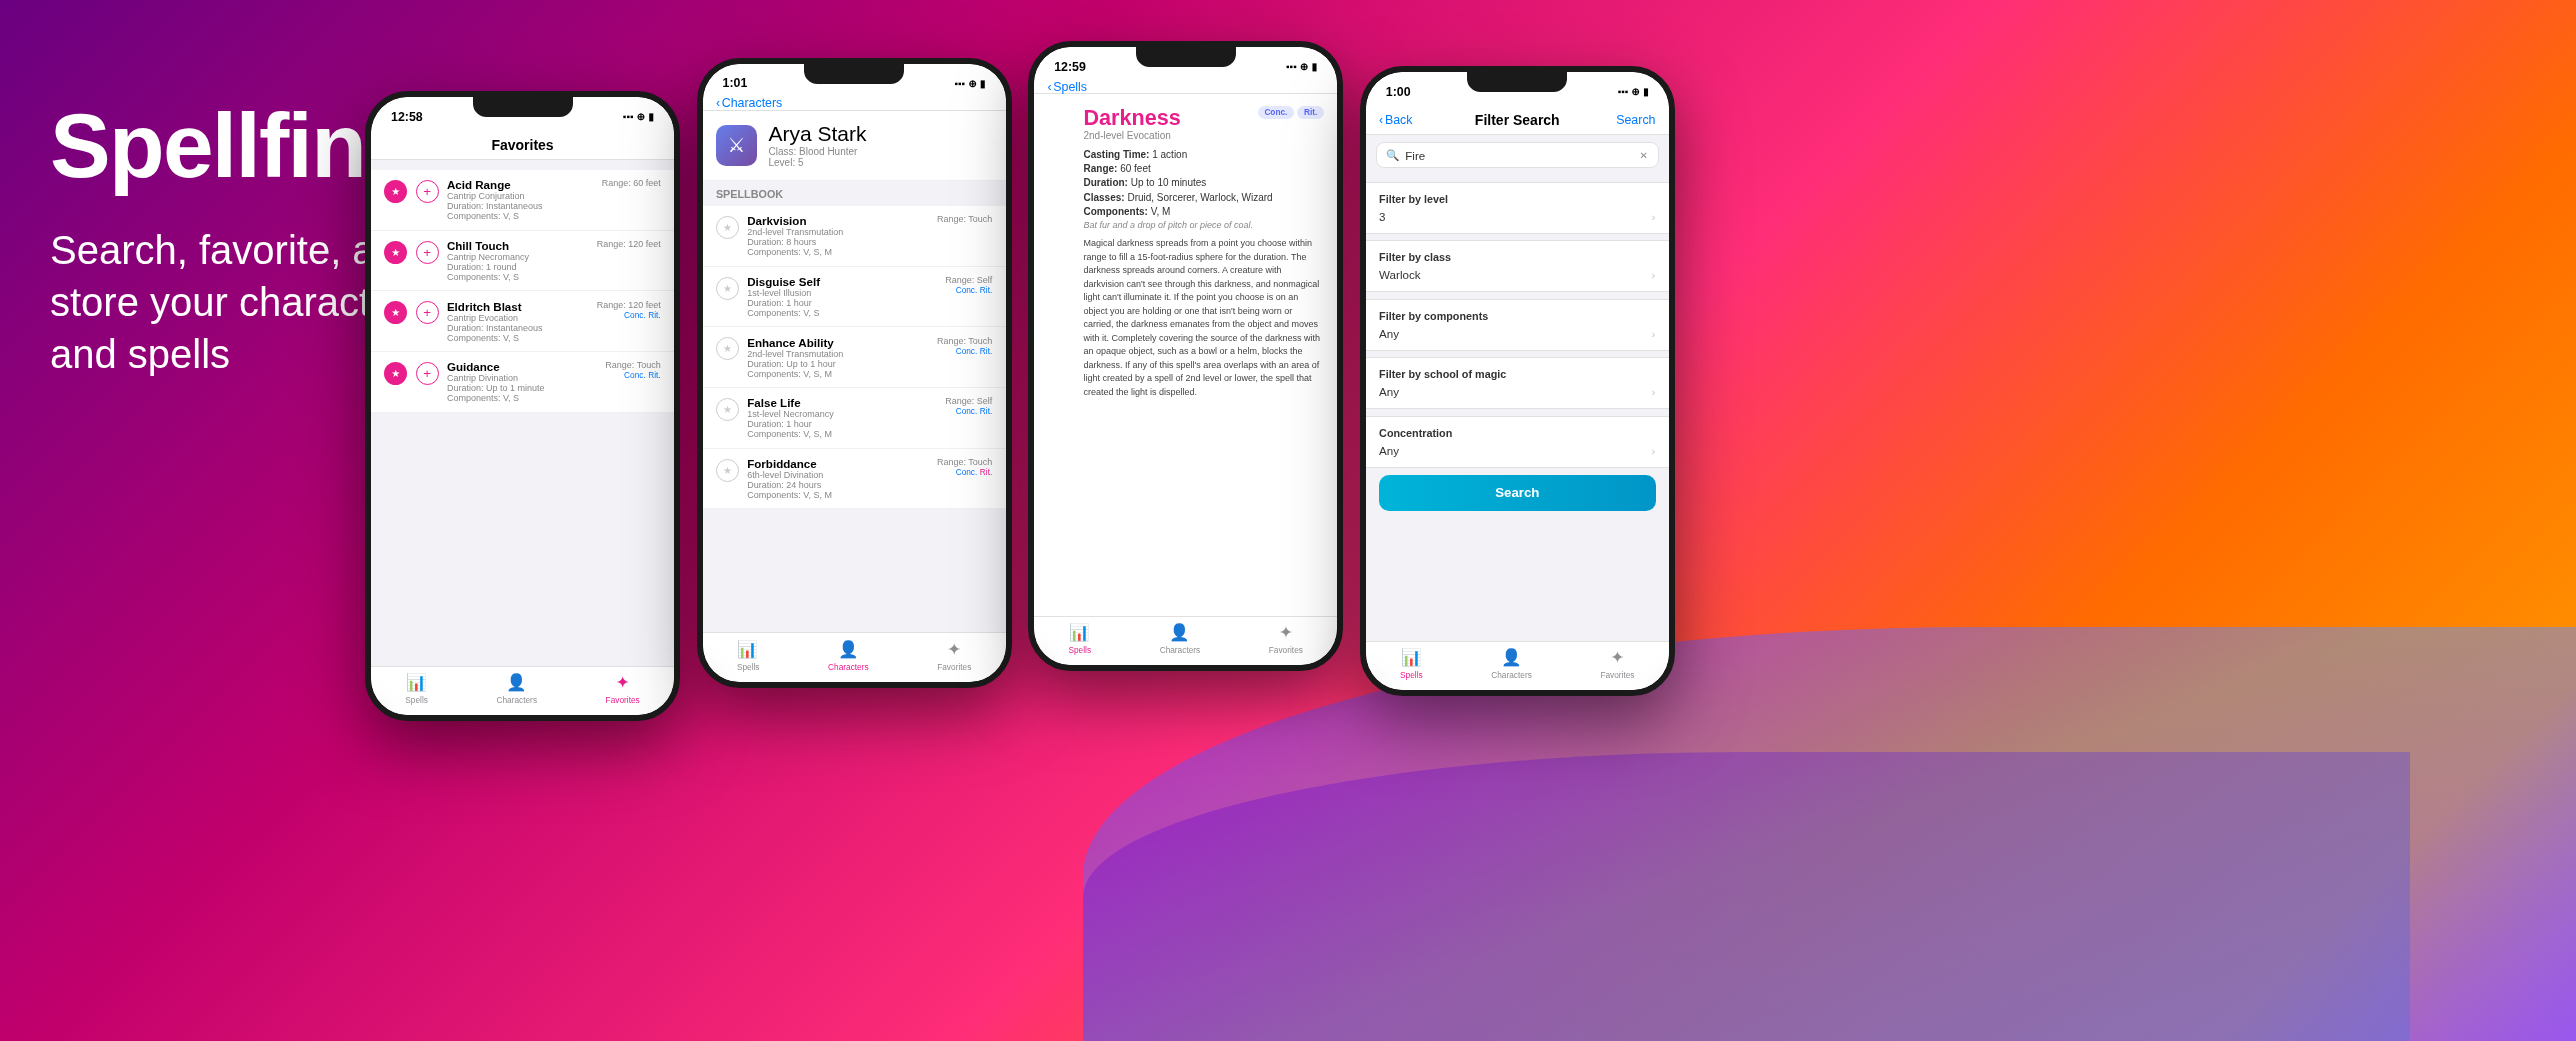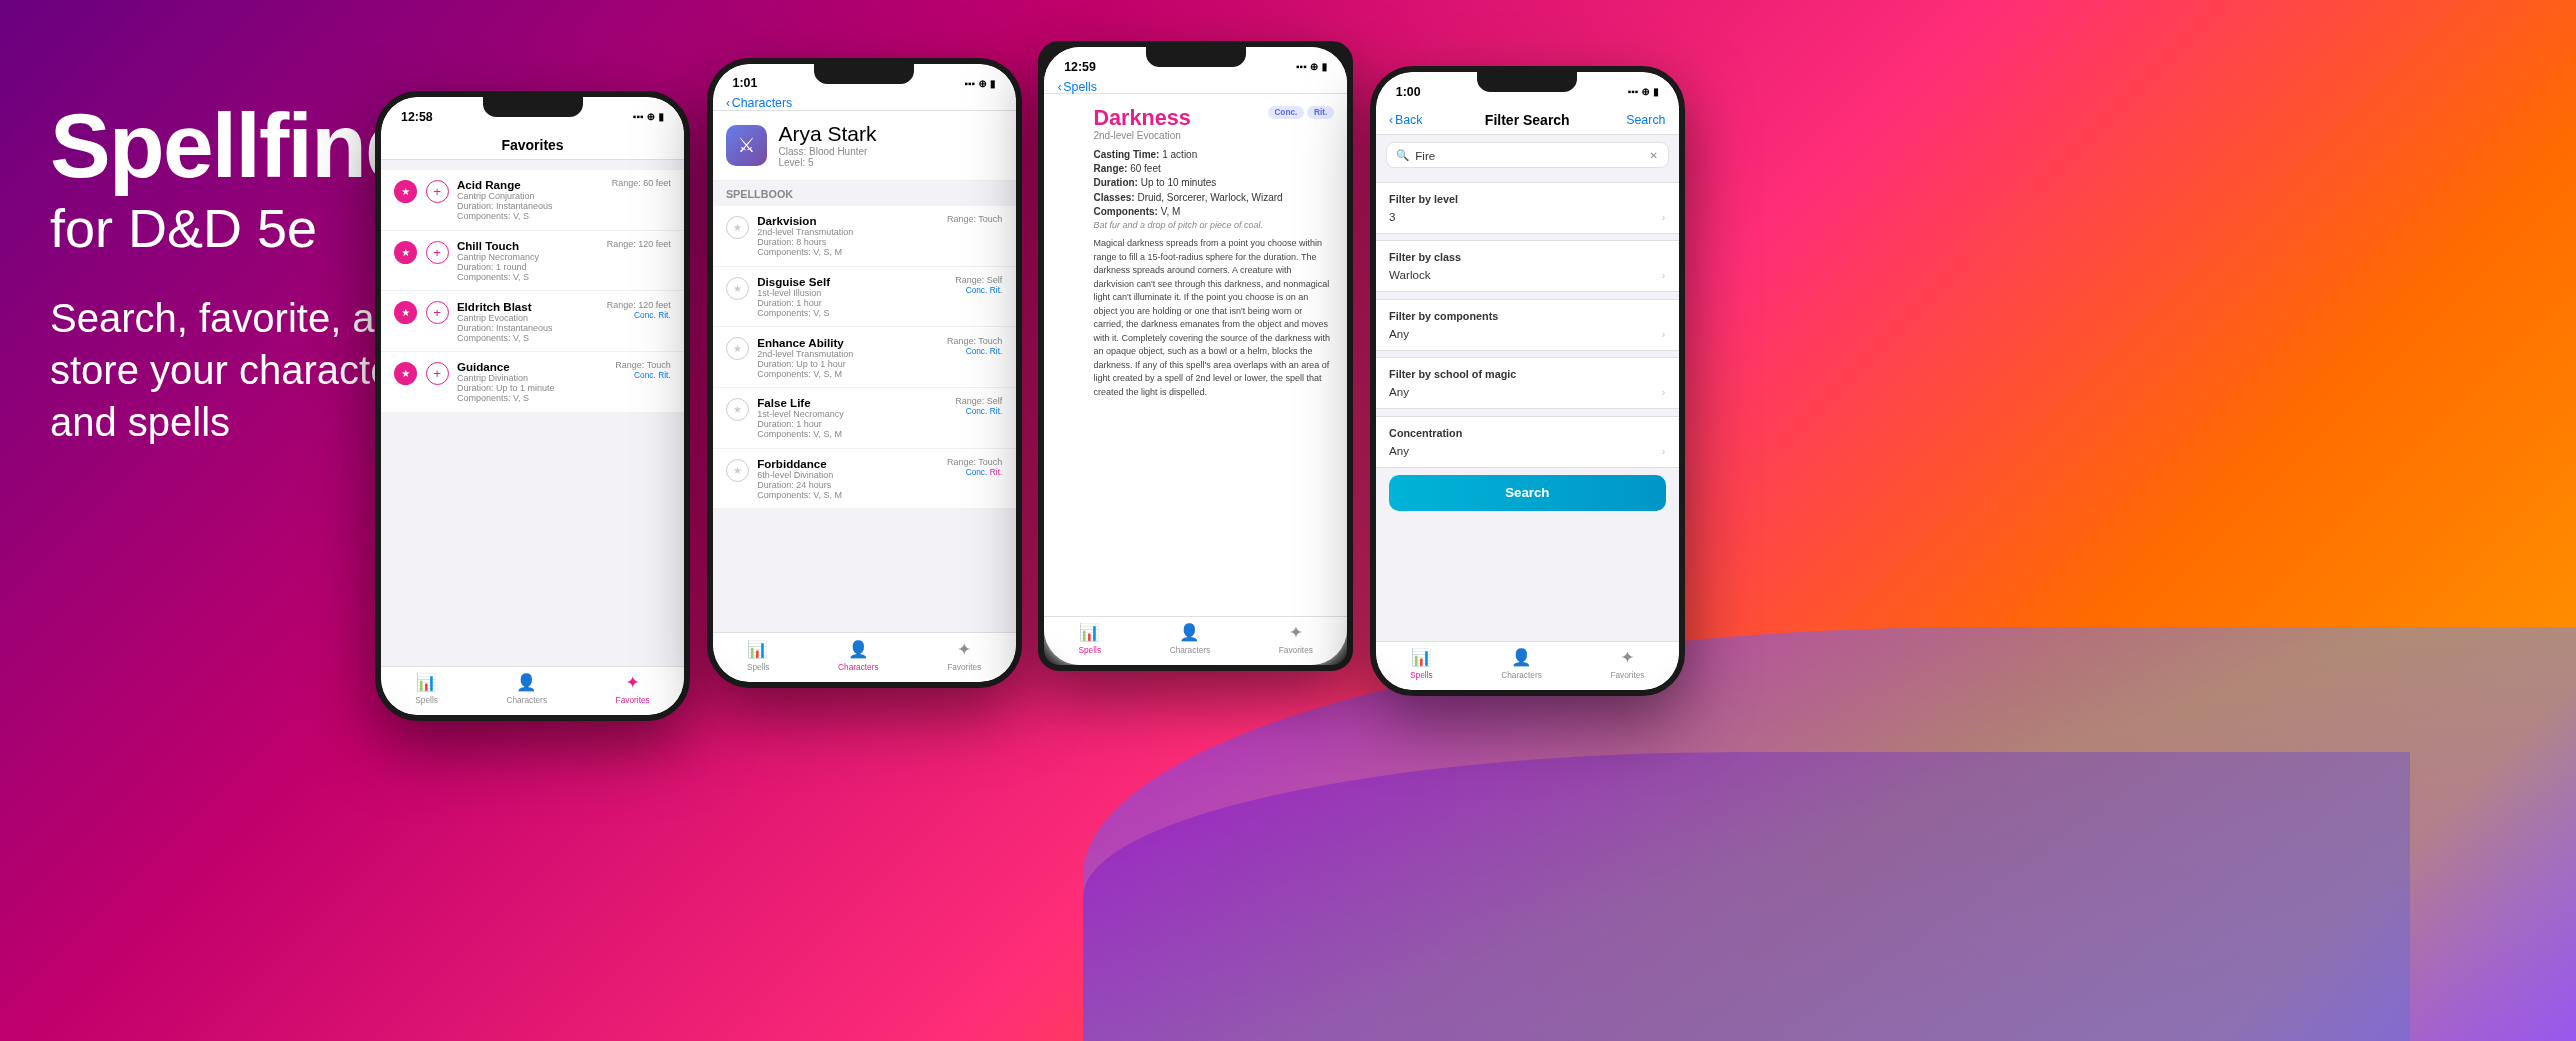--- a/index.html
+++ b/index.html
@@ -80,23 +80,23 @@
       width: 315px;
       height: 630px;
       background: #1a1a1a;
       border-radius: 43px;
       border: 6.6px solid #1a1a1a;
       position: relative;
       box-shadow: 0 25px 66px rgba(0,0,0,0.5);
       overflow: hidden;
       margin-top: 16.6px;
     }
-    .phone:first-child { margin-top: 50px; margin-left: 10px; }
+    .phone:first-child { margin-top: 50px; }
     .phone:nth-child(2) { margin-top: 16.6px; }
-    .phone:nth-child(3) { margin-top: 0px; border-radius: 21px; }
+    .phone:nth-child(3) { margin-top: 0px; }
     .phone:nth-child(4) { margin-top: 25px; }
 
     .phone-inner {
       width: 100%;
       height: 100%;
       background: #f2f2f7;
       border-radius: 36px;
       overflow: hidden;
       display: flex;
       flex-direction: column;
@@ -331,21 +331,20 @@
     }
   </style>
 </head>
 <body>
 
 <div class="bg-wave"></div>
 <div class="bg-wave2"></div>
 
 <div class="hero-text">
   <div class="hero-title">Spellfinder</div>
-  <div class="hero-subtitle">for D&amp;D 5e</div>
   <div class="hero-desc">Search, favorite, and store your characters and spells</div>
 </div>
 
 <div class="phones-container">
 
   <div class="phone">
     <div class="notch"></div>
     <div class="phone-inner">
 
       <div class="status-bar">

